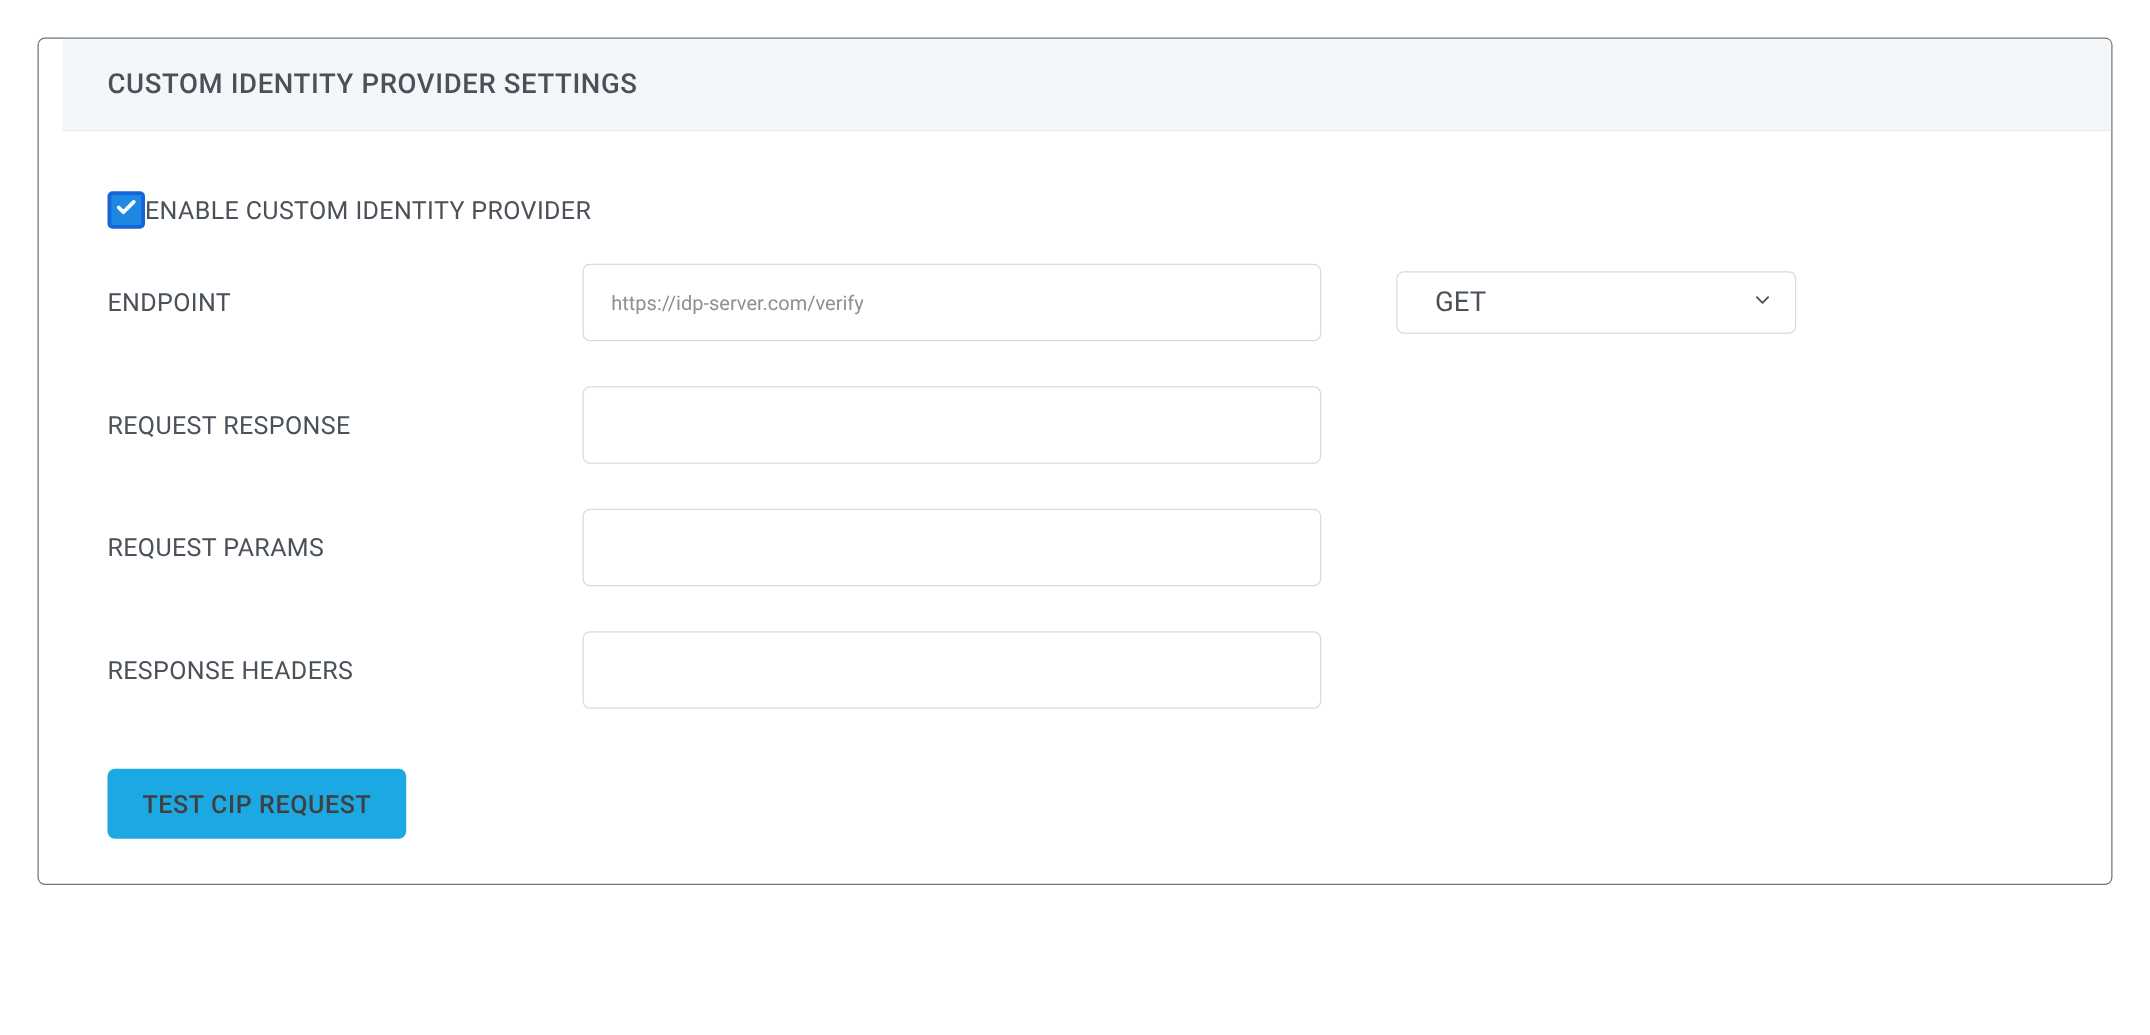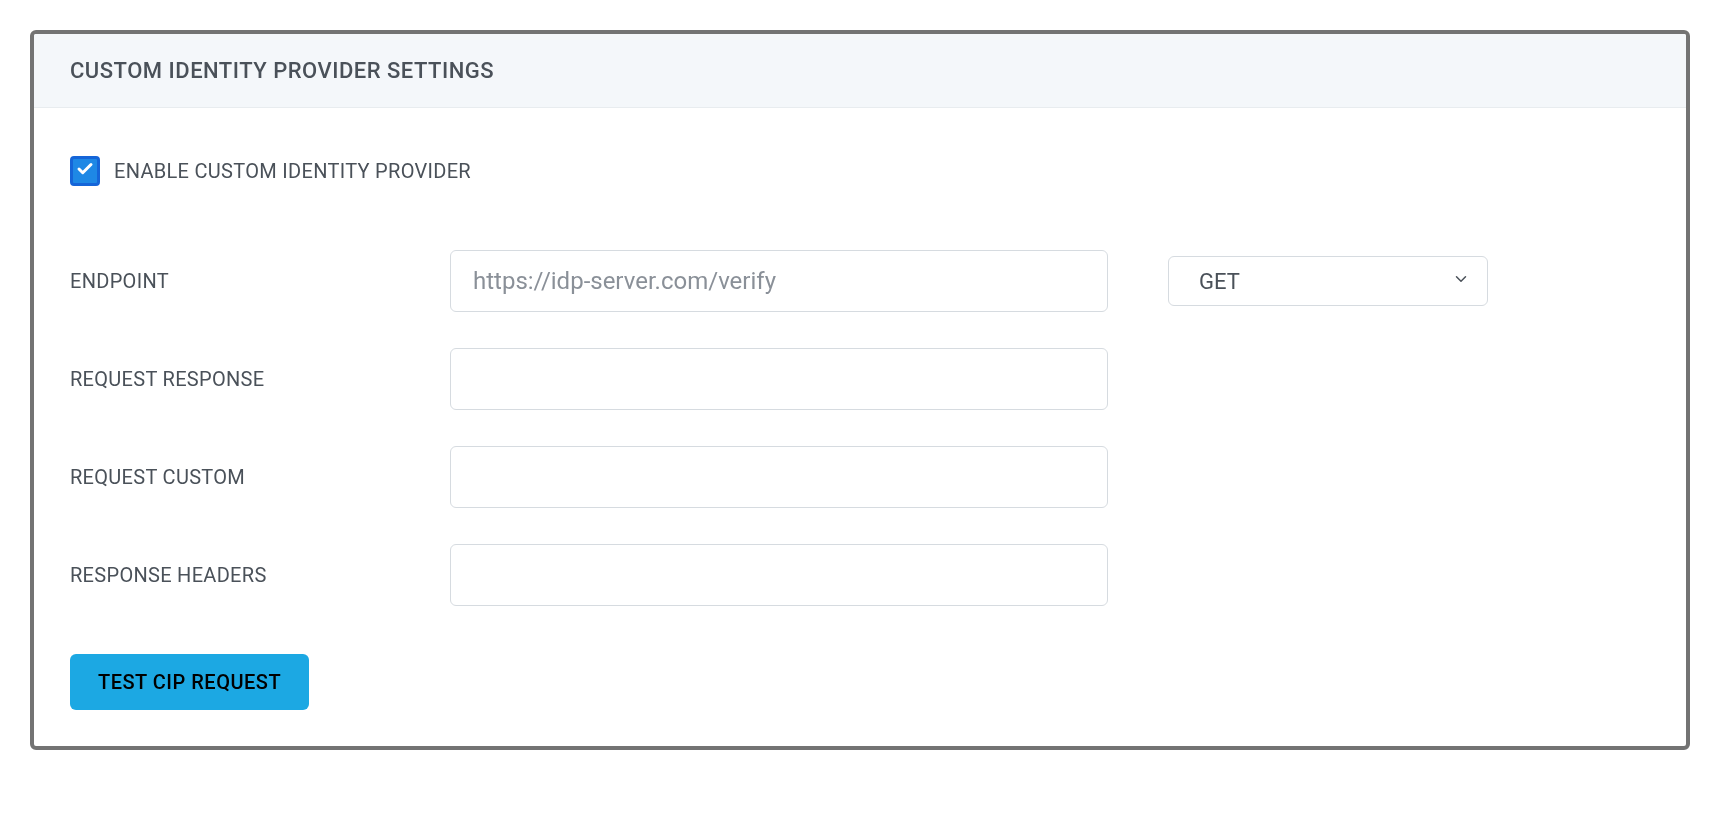--- a/index.html
+++ b/index.html
@@ -2,44 +2,44 @@
 <html><head>
 <meta charset="utf-8">
 <style>
   * { box-sizing: border-box; margin: 0; padding: 0; }
   body {
     font-family: -apple-system, BlinkMacSystemFont, "Segoe UI", Roboto, "Helvetica Neue", Arial, sans-serif;
     background: #ffffff;
     padding: 30px;
   }
   .panel {
-    border: 4px solid #737373;
+    border: 1px solid #737373;
     border-radius: 6px;
     overflow: hidden;
     background: #ffffff;
+    padding-left: 19px;
   }
   .panel-header {
     background: #f4f7fa;
     padding: 24px 36px;
     border-bottom: 1px solid #e8ecef;
   }
   .panel-title {
     font-size: 22px;
     font-weight: 500;
     color: #4a5159;
     letter-spacing: 0.5px;
   }
   .panel-body {
     padding: 48px 36px 36px 36px;
   }
   .enable-row {
     display: flex;
     align-items: center;
-    gap: 14px;
-    margin-bottom: 64px;
+    margin-bottom: 28px;
   }
   .checkbox-wrap {
     width: 30px;
     height: 30px;
     border: 3px solid #1565d8;
     border-radius: 4px;
     background: #1e88e5;
     display: flex;
     align-items: center;
     justify-content: center;
@@ -63,26 +63,26 @@
   }
   .field-label {
     width: 376px;
     min-width: 376px;
     font-size: 20px;
     color: #4a5159;
     letter-spacing: 0.3px;
     font-weight: 400;
   }
   .text-input {
-    width: 658px;
+    width: 591px;
     height: 62px;
     border: 1px solid #d6dbe0;
     border-radius: 6px;
     padding: 0 22px;
-    font-size: 24px;
+    font-size: 16px;
     color: #4a5159;
     font-family: inherit;
     outline: none;
   }
   .text-input::placeholder {
     color: #8a9098;
   }
   .select-wrap {
     position: relative;
     margin-left: 56px;
@@ -110,21 +110,21 @@
     top: 50%;
     transform: translateY(-50%);
     pointer-events: none;
   }
   .chevron svg {
     width: 18px;
     height: 18px;
   }
   .test-button {
     background: #1ca8e3;
-    color: #000000;
+    color: #404040;
     border: none;
     border-radius: 6px;
     padding: 16px 28px;
     font-size: 20px;
     font-weight: 500;
     letter-spacing: 0.5px;
     cursor: pointer;
     font-family: inherit;
     margin-top: 12px;
   }
@@ -163,21 +163,21 @@
         </span>
       </div>
     </div>
 
     <div class="form-row">
       <div class="field-label">REQUEST RESPONSE</div>
       <input type="text" class="text-input" style="">
     </div>
 
     <div class="form-row">
-      <div class="field-label">REQUEST CUSTOM</div>
+      <div class="field-label">REQUEST PARAMS</div>
       <input type="text" class="text-input" style="">
     </div>
 
     <div class="form-row">
       <div class="field-label">RESPONSE HEADERS</div>
       <input type="text" class="text-input" style="">
     </div>
 
     <button class="test-button">TEST CIP REQUEST</button>
 

